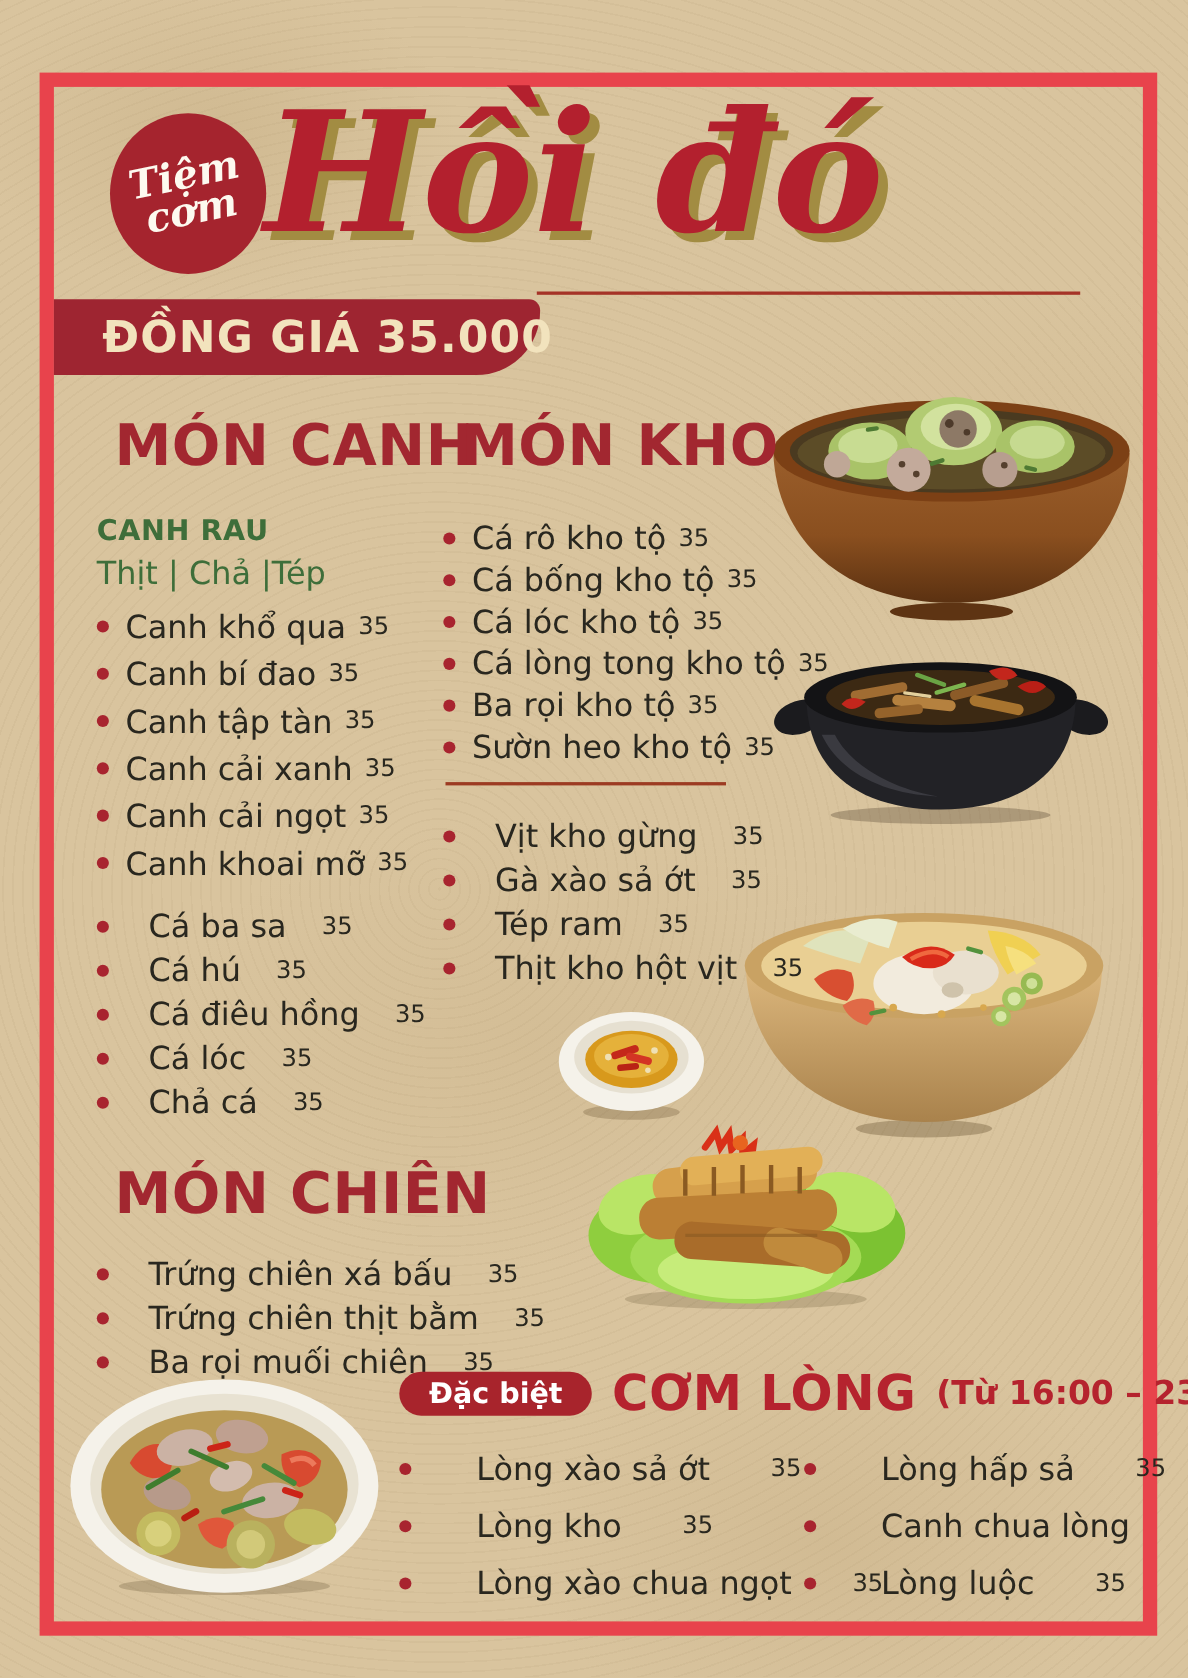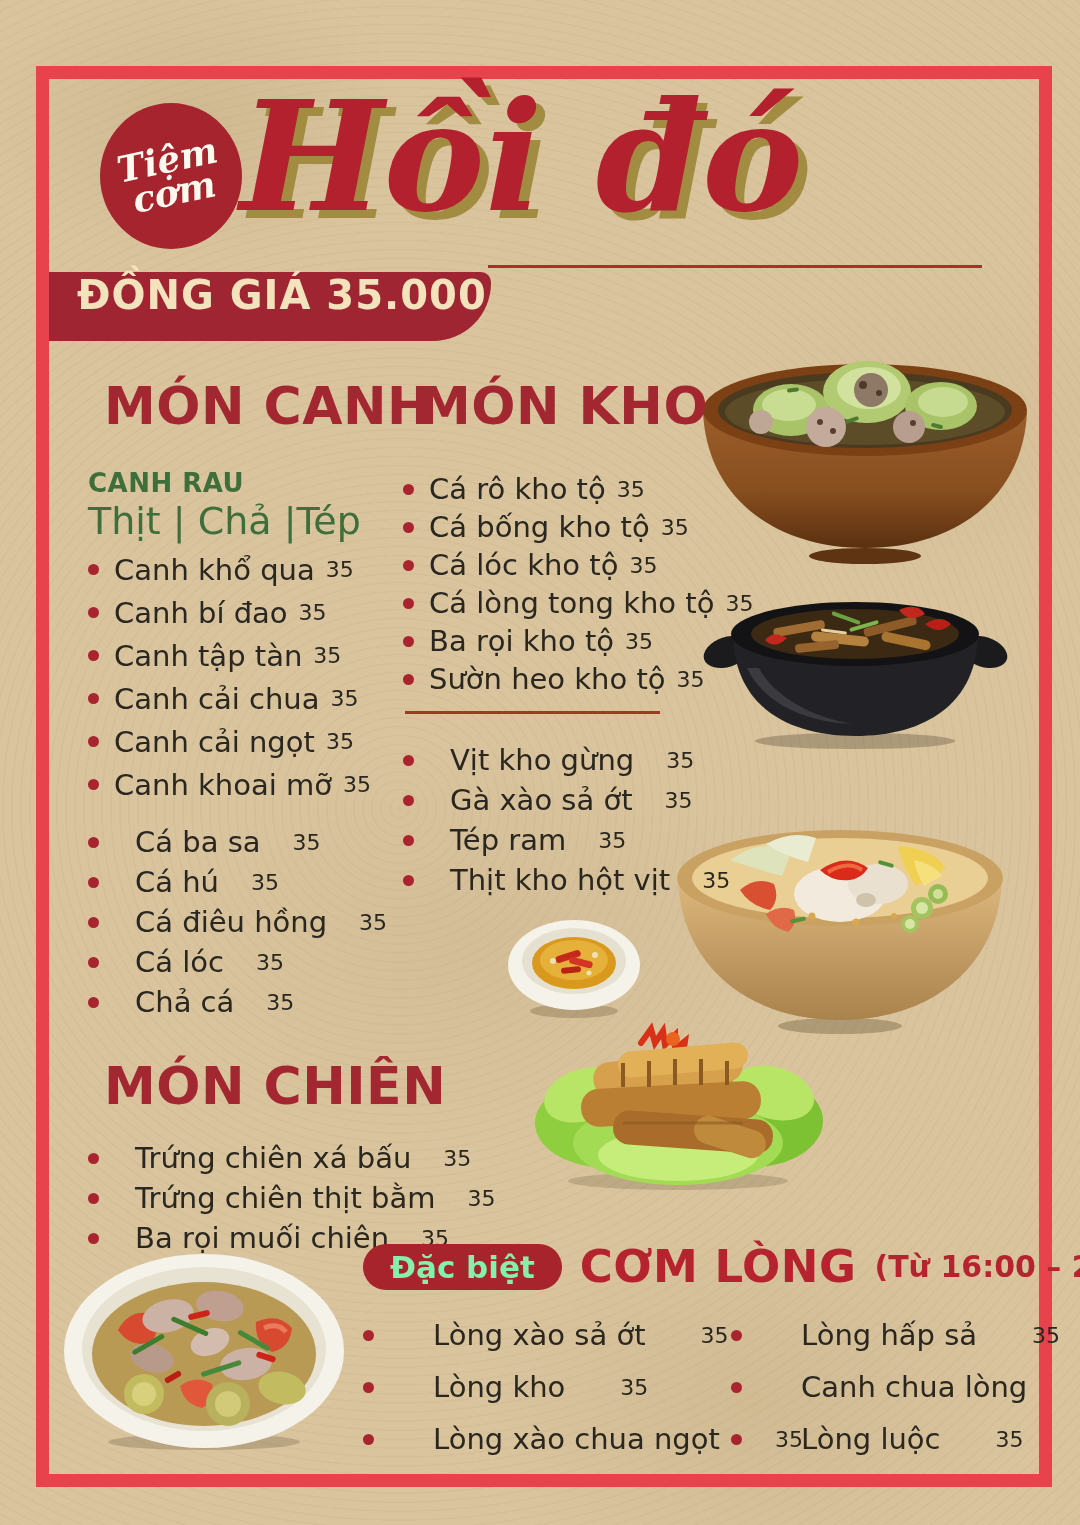--- a/index.html
+++ b/index.html
@@ -37,58 +37,58 @@
   }
   .title{
     left:240px;top:62px;width:780px;text-align:left;
     font-family:"DejaVu Serif","Liberation Serif",serif;
     font-style:italic;font-weight:bold;font-size:152px;line-height:1.25;
     color:#b3202e;text-shadow:9px 8px 0 #a28c42;white-space:nowrap;
   }
   .hrule{left:488px;top:265px;width:494px;height:3px;background:#a53327;}
   .banner{
     left:49px;top:272px;width:442px;height:69px;background:#9e2531;
-    border-radius:0 10px 58px 0;display:flex;
-    padding-left:28px;box-sizing:border-box;
+    border-radius:0 10px 58px 0;display:flex;align-items:center;
+    padding-left:44px;box-sizing:border-box;
   }
   .banner span{
     color:#f2e3bd;font-weight:bold;font-size:40px;letter-spacing:1px;white-space:nowrap;
   }
 
   
   .col{display:flex;flex-direction:column;}
   .col-left{left:88px;top:368px;width:360px;}
   .col-right{left:403px;top:368px;width:360px;}
   h2.sec{
     margin:16px;font-size:52px;line-height:44px;font-weight:bold;
     color:#a22730;letter-spacing:.5px;white-space:nowrap;
   }
   h3.sub{
     margin:0;font-size:26px;line-height:38px;font-weight:bold;
     color:#3e6e3a;letter-spacing:.5px;white-space:nowrap;
   }
   .subtitle{
-    margin:2px 0 10px 0;font-size:38px;line-height:34px;color:#3e6e3a;white-space:nowrap;
+    margin:2px 0 10px 0;font-size:29px;line-height:34px;color:#3e6e3a;white-space:nowrap;
   }
   ul.items{list-style:none;margin:0;padding:0;}
   .it{display:flex;align-items:baseline;white-space:nowrap;}
   .lh43 .it{height:43px;} .lh40 .it{height:40px;gap:21px;} .lh38 .it{height:38px;} .lh52 .it{height:52px;gap:44px;}
   .it{align-items:center;}
   .dot{width:11px;height:11px;border-radius:50%;background:#a8242f;margin-right:15px;flex:none;}
   .nm{font-size:29px;color:#29271f;}
   .pr{font-size:22px;margin-left:11px;color:#29271f;}
   .gap20{height:20px;} .gap8{height:8px;} .gap26{height:26px;} .gap14{height:14px;}
   .kho-divider{width:255px;height:3px;background:#9c3b22;margin:13px 0 26px 2px;}
 
   
   .special{left:363px;top:1240px;width:680px;}
   .sp-head{display:flex;align-items:center;gap:18px;}
   .pill{
     background:#a8242c;border-radius:29px;padding:5px 27px;
-    color:#86efac;font-weight:bold;font-size:31px;white-space:nowrap;
+    color:#ffffff;font-weight:bold;font-size:26px;white-space:nowrap;
   }
   .sp-title{color:#b5232e;font-weight:bold;font-size:45px;letter-spacing:.5px;white-space:nowrap;}
   .sp-time{color:#b5232e;font-weight:bold;font-size:30px;white-space:nowrap;}
   .sp-cols{display:flex;margin-top:16px;}
   .sp-cols ul:first-child{width:368px;}
 </style>
 </head>
 <body>
 
 <div class="page">
@@ -285,21 +285,21 @@
           <span class="nm">Canh bí đao</span>
           <span class="pr">35</span>
         </li>
       <li class="it">
           <span class="dot"></span>
           <span class="nm">Canh tập tàn</span>
           <span class="pr">35</span>
         </li>
       <li class="it">
           <span class="dot"></span>
-          <span class="nm">Canh cải chua</span>
+          <span class="nm">Canh cải xanh</span>
           <span class="pr">35</span>
         </li>
       <li class="it">
           <span class="dot"></span>
           <span class="nm">Canh cải ngọt</span>
           <span class="pr">35</span>
         </li>
       <li class="it">
           <span class="dot"></span>
           <span class="nm">Canh khoai mỡ</span>

